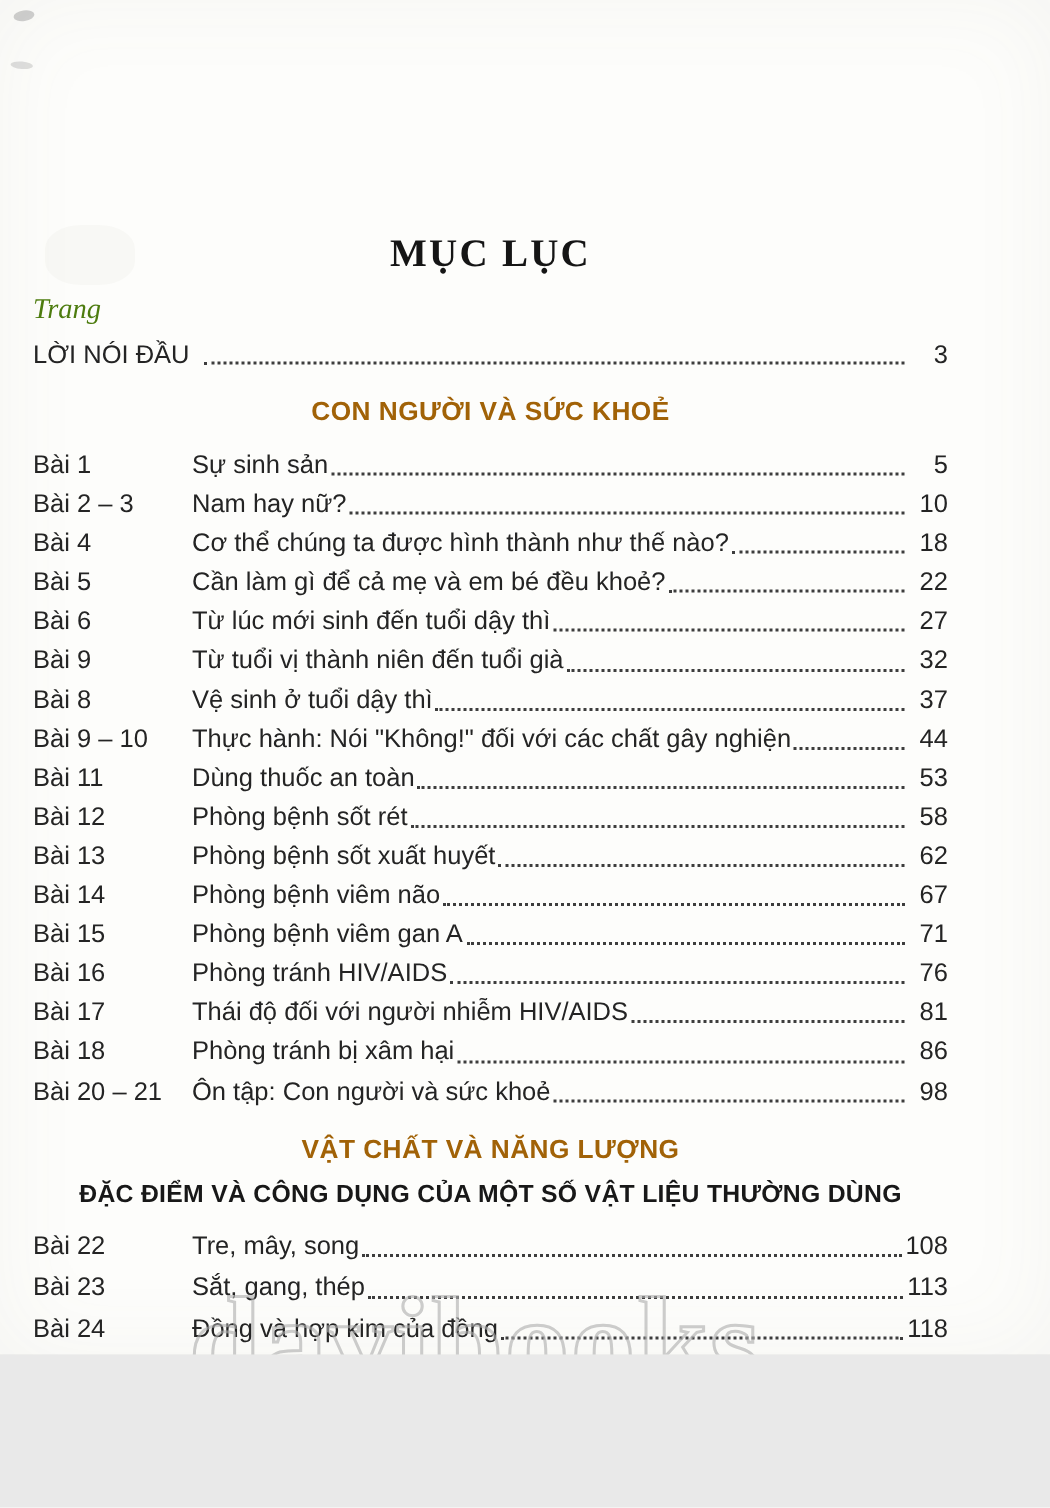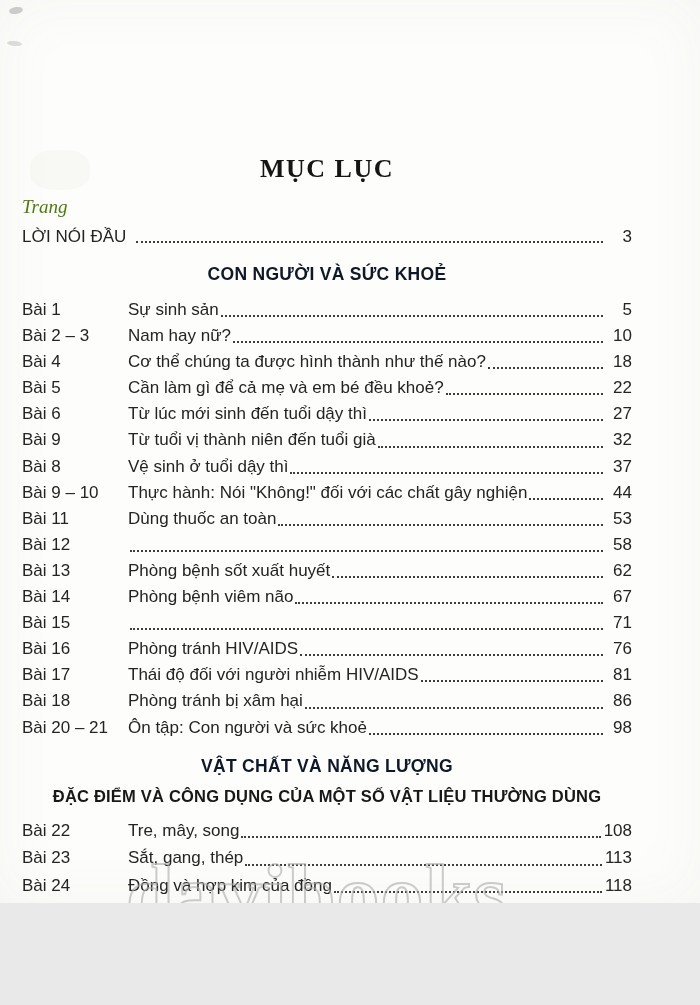--- a/index.html
+++ b/index.html
@@ -71,21 +71,21 @@
     text-align: right;
     white-space: nowrap;
   }
   .section-heading {
     margin-top: 14px;
     text-align: center;
     font-weight: bold;
     font-size: 17.5px;
     line-height: 22px;
     letter-spacing: 0.3px;
-    color: #0f172a;
+    color: #a16207;
   }
   .section-subheading {
     margin-top: 9px;
     text-align: center;
     font-weight: bold;
     font-size: 16.5px;
     line-height: 21px;
     letter-spacing: 0.2px;
     color: #181818;
   }
@@ -198,37 +198,39 @@
     <span class="col-page">44</span>
   </div>
           <div class="toc-row">
     <span class="col-label">Bài 11</span>
     <span class="col-title">Dùng thuốc an toàn</span>
     <span class="leader"></span>
     <span class="col-page">53</span>
   </div>
           <div class="toc-row">
     <span class="col-label">Bài 12</span>
+    <span class="col-title">Phòng bệnh sốt rét</span>
     <span class="leader"></span>
     <span class="col-page">58</span>
   </div>
           <div class="toc-row">
     <span class="col-label">Bài 13</span>
     <span class="col-title">Phòng bệnh sốt xuất huyết</span>
     <span class="leader"></span>
     <span class="col-page">62</span>
   </div>
           <div class="toc-row">
     <span class="col-label">Bài 14</span>
     <span class="col-title">Phòng bệnh viêm não</span>
     <span class="leader"></span>
     <span class="col-page">67</span>
   </div>
           <div class="toc-row">
     <span class="col-label">Bài 15</span>
+    <span class="col-title">Phòng bệnh viêm gan A</span>
     <span class="leader"></span>
     <span class="col-page">71</span>
   </div>
           <div class="toc-row">
     <span class="col-label">Bài 16</span>
     <span class="col-title">Phòng tránh HIV/AIDS</span>
     <span class="leader"></span>
     <span class="col-page">76</span>
   </div>
           <div class="toc-row">

